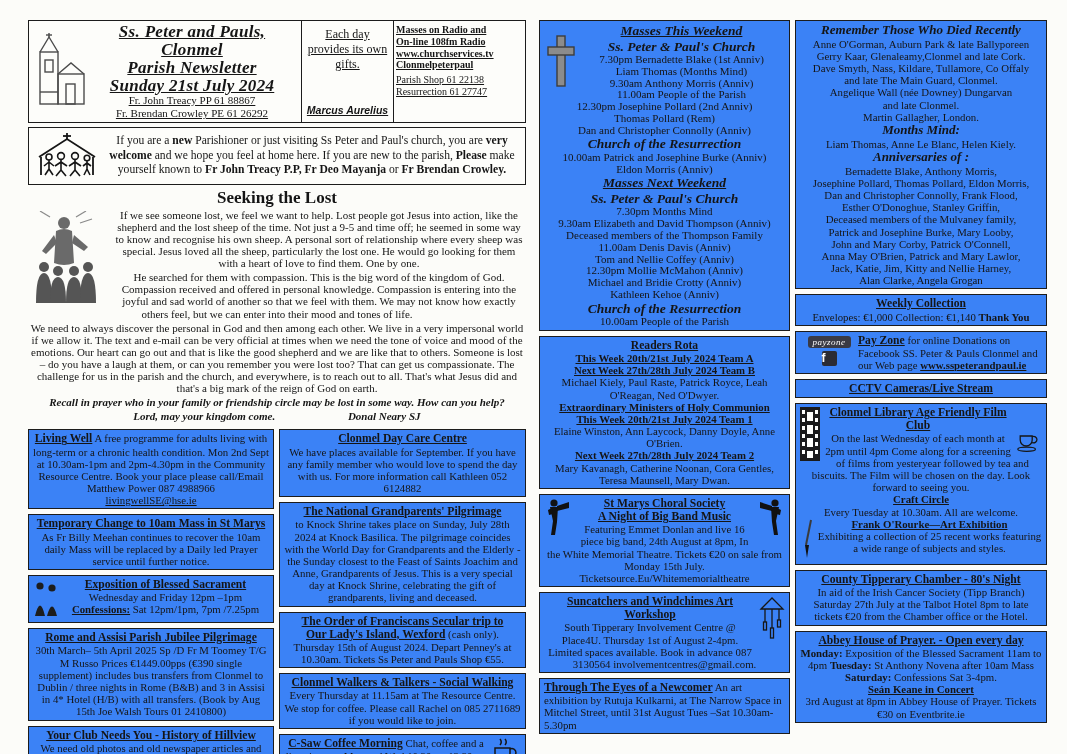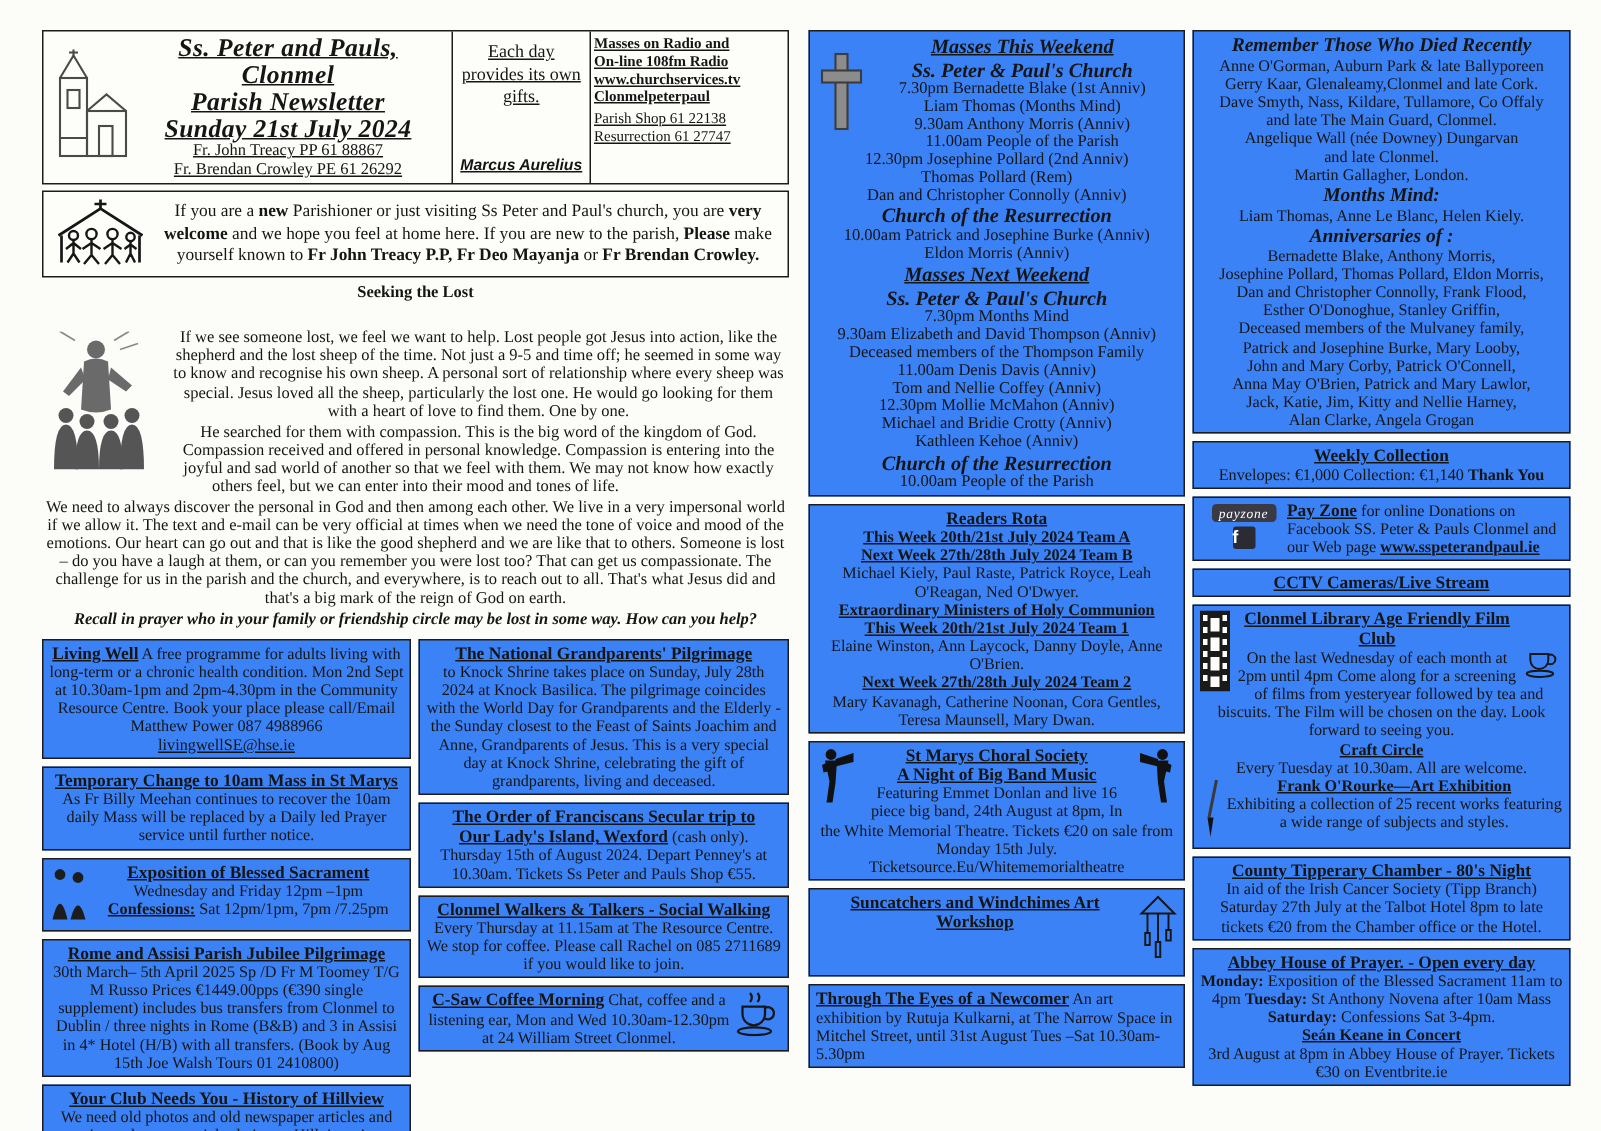--- a/index.html
+++ b/index.html
@@ -30,21 +30,21 @@
   .priest{font-size:11px;line-height:1.15;}
   .h-quote{width:92px;border-left:1.6px solid #1c1c1c;text-align:center;
            font-size:12px;padding:6px 3px;display:flex;flex-direction:column;justify-content:space-between;}
   .h-radio{width:132px;border-left:1.6px solid #1c1c1c;text-align:left;font-size:10px;padding:3px 2px;line-height:1.18;}
 
   .welcome{display:flex;align-items:center;border:1.6px solid #1c1c1c;margin-bottom:4px;
            padding:3px 6px;font-size:11.6px;line-height:1.25;background:#fdfdfa;}
   .welcome-text{flex:1;text-align:center;}
 
   .article{font-size:11px;line-height:1.1;text-align:center;margin-bottom:5px;padding:0 2px;}
-  .article h3{font-size:11px;margin-bottom:18px;}
+  .article h3{font-size:17px;margin-bottom:1px;}
   .article .fig{float:left;margin:2px 6px 0 0;}
   .article p{margin-bottom:2px;}
   .cols{display:flex;gap:5px;}
 
   .icon-left{float:left;margin:1px 3px 1px 0;}
   .icon-right{float:right;margin:1px 0 1px 3px;}
 
   .masses{font-size:11px;line-height:1.07;}
   .masses .h-script{font-size:13.5px;line-height:1.15;}
   .masses .cross{float:left;margin:10px 2px 4px 2px;}
@@ -151,20 +151,22 @@
           <path d="M20 92 Q20 66 28 66 Q36 66 36 92 Z"></path>
           <path d="M36 92 Q36 66 44 66 Q52 66 52 92 Z"></path>
           <path d="M50 92 Q50 62 58 62 Q66 62 66 92 Z"></path>
         </g>
       </svg>
     </span>
     <p>If we see someone lost, we feel we want to help. Lost people got Jesus into action, like the shepherd and the lost sheep of the time. Not just a 9-5 and time off; he seemed in some way to know and recognise his own sheep. A personal sort of relationship where every sheep was special.  Jesus loved all the sheep, particularly the lost one. He would go looking for them with a heart of love to find them. One by one.</p>
     <p>He searched for them with compassion. This is the big word of the kingdom of God. Compassion received and offered in personal knowledge. Compassion is entering into the joyful and sad world of another so that we feel with them. We may not know how exactly others feel, but we can enter into their mood and tones of life.</p>
     <p>We need to always discover the personal in God and then among each other. We live in a very impersonal world if we allow it. The text and e-mail can be very official at times when we need the tone of voice and mood of the emotions. Our heart can go out and that is like the good shepherd and we are like that to others.  Someone is lost – do you have a laugh at them, or can you remember you were lost too? That can get us compassionate. The challenge for us in the parish and the church, and everywhere, is to reach out to all. That's what Jesus did and that's a big mark of the reign of God on earth.</p>
     <p style="font-style:italic;font-weight:bold;">Recall in prayer who in your family or friendship circle may be lost in some way. How can you help?</p>
+    <p><span style="font-style:italic;font-weight:bold;">Lord, may your kingdom come.</span>
+       <span class="bi" style="margin-left:70px;">Donal Neary SJ</span></p>
     <div class="clear"></div>
   </div>
 
   <div class="cols">
     <div class="colL">
 
       <div class="box">
         <span class="bu title">Living Well</span><span> A free programme for adults living with long-term or a chronic health condition. Mon 2nd Sept at 10.30am-1pm and 2pm-4.30pm in the Community Resource Centre. Book your place please call/Email Matthew Power 087 4988966</span>
         <div class="link">livingwellSE@hse.ie</div>
       </div>
@@ -197,20 +199,24 @@
       </div>
 
       <div class="box">
         <div class="bu title">Your Club Needs You  - History of Hillview</div>
         <span>We need old photos and old newspaper articles and stories and any material relating to Hillview since 1939. Please send information to Brid Roberts Secretary  </span>
       </div>
     </div>
 
     <div class="colR">
 
+      <div class="box">
+        <div class="bu title">Clonmel Day Care Centre</div>
+        <div>We have places available for September. If you have any family member who would love to spend the day with us. For more information call Kathleen 052 6124882</div>
+      </div>
 
       <div class="box">
         <div class="bu title">The National Grandparents' Pilgrimage</div>
         <div>to Knock Shrine takes place on Sunday, July 28th 2024 at Knock Basilica. The pilgrimage coincides with the World Day for Grandparents and the Elderly  - the Sunday closest to the Feast of Saints Joachim and Anne, Grandparents of Jesus. This is a very special day at Knock Shrine, celebrating the gift of grandparents, living and deceased.</div>
       </div>
 
       <div class="box">
         <div class="bu title">The Order of Franciscans Secular trip to</div>
         <div><span class="bu title">Our Lady's Island, Wexford</span><span> (cash only).</span></div>
         <div>Thursday 15th of August  2024. Depart Penney's at 10.30am. Tickets Ss Peter and Pauls Shop €55.</div>
@@ -328,20 +334,21 @@
             <line x1="6" y1="13" x2="6" y2="26"></line>
               <rect x="4.5" y="26" width="3" height="8"></rect>
             <line x1="13" y1="13" x2="13" y2="32"></line>
               <rect x="11.5" y="32" width="3" height="10"></rect>
             <line x1="20" y1="13" x2="20" y2="24"></line>
               <rect x="18.5" y="24" width="3" height="7"></rect>
           </g>
         </svg>
       </span>
       <div class="bu title">Suncatchers and Windchimes Art Workshop</div>
+      <div>South Tipperary Involvement Centre @ Place4U. Thursday 1st of August 2-4pm. Limited spaces available. Book in advance 087 3130564 involvementcentres@gmail.com.</div>
       <div class="clear"></div>
     </div>
 
     <div class="box" style="text-align:left;">
       <span class="bu title">Through The Eyes of a Newcomer</span><span> An art exhibition by Rutuja Kulkarni, at The Narrow Space in Mitchel Street, until 31st August Tues –Sat 10.30am-5.30pm</span>
     </div>
   </div>
 
   <div class="rcol2">
 

